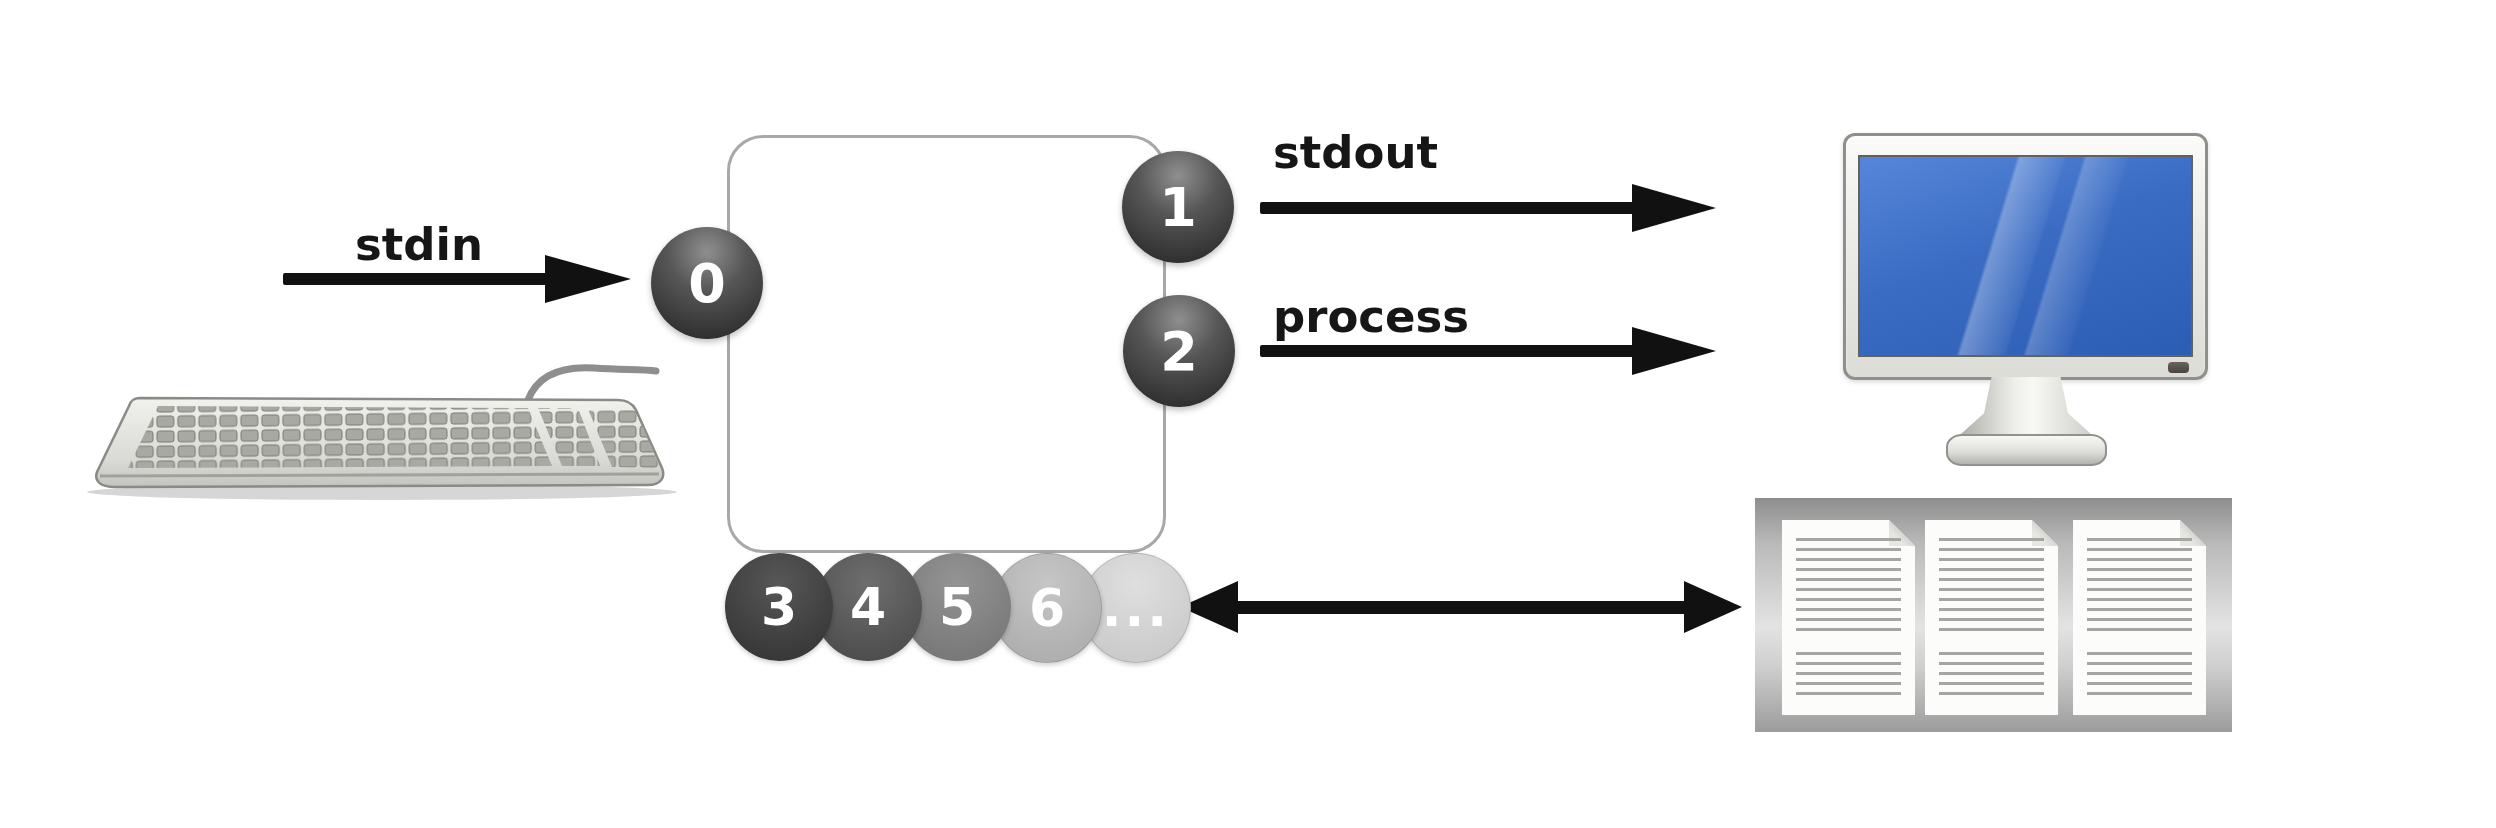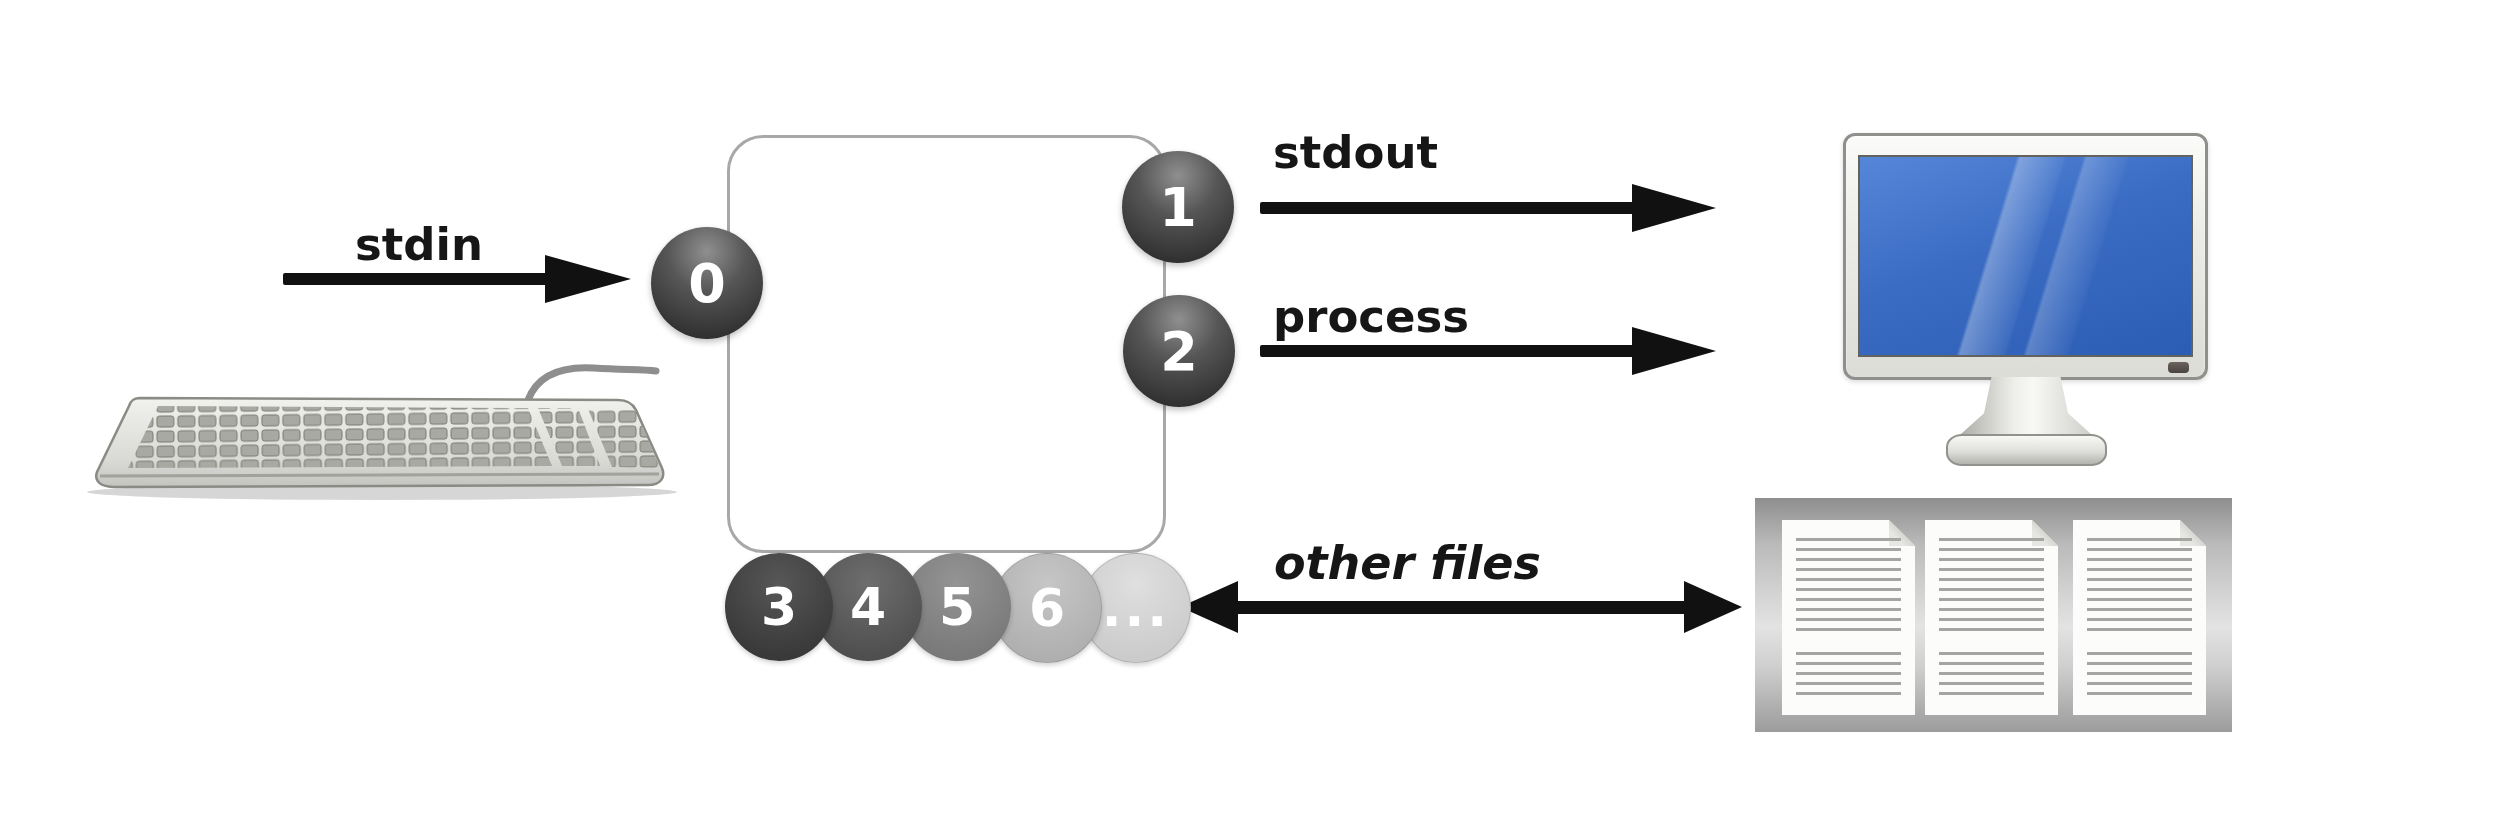--- a/index.html
+++ b/index.html
@@ -156,21 +156,20 @@
     <div class="shaft" style="left:0;width:378px;"></div>
     <div class="head-right" style="left:372px;border-left-width:84px;"></div>
   </div>
 
   <div class="fd-circle fd-c3">3</div>
   <div class="fd-circle fd-c4">4</div>
   <div class="fd-circle fd-c5">5</div>
   <div class="fd-circle fd-c6">6</div>
   <div class="fd-circle fd-cmore">...</div>
 
-  <div class="stream-label italic" style="left:1274px;top:540px;">other files</div>
   <div class="arrow" style="left:1180px;top:581px;width:562px;">
     <div class="head-left" style="left:0;"></div>
     <div class="shaft" style="left:52px;width:458px;height:13px;"></div>
     <div class="head-right" style="left:504px;top:0;border-top-width:26px;border-bottom-width:26px;border-left-width:58px;"></div>
   </div>
 
   <div class="monitor">
     <div class="bezel"></div>
     <div class="screen"></div>
     <div class="power-dot"></div>

